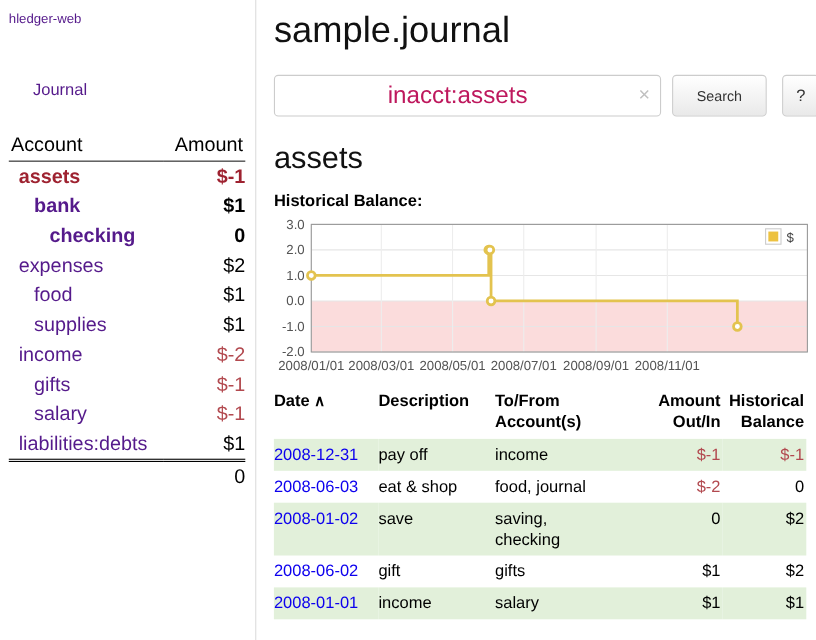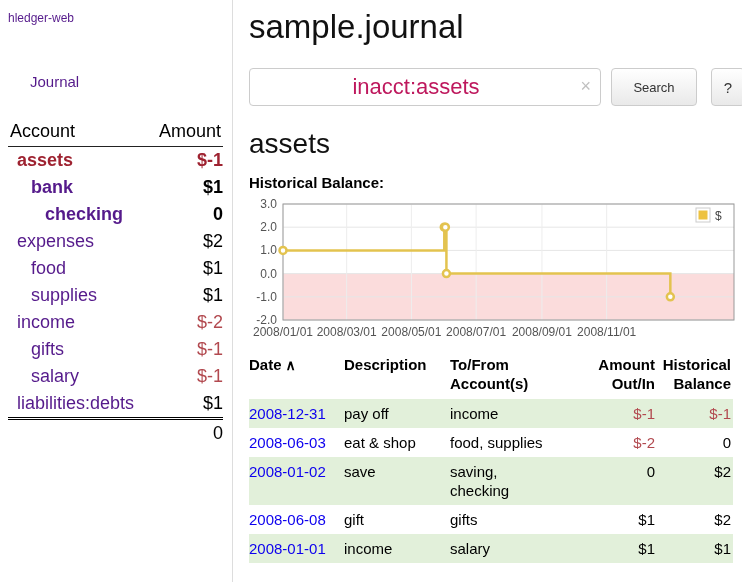--- a/index.html
+++ b/index.html
@@ -196,37 +196,37 @@
           <td>
             <div>income</div>
           </td>
           <td class="r neg">$-1</td>
           <td class="r neg">$-1</td>
         </tr>
         <tr>
           <td><a class="datelink">2008-06-03</a></td>
           <td>eat &amp; shop</td>
           <td>
-            <div>food, supplies</div>
+            <div>food, journal</div>
           </td>
           <td class="r neg">$-2</td>
           <td class="r">0</td>
         </tr>
         <tr class="shade">
           <td><a class="datelink">2008-01-02</a></td>
           <td>save</td>
           <td>
             <div>saving,</div>
             <div>checking</div>
           </td>
           <td class="r">0</td>
           <td class="r">$2</td>
         </tr>
         <tr>
-          <td><a class="datelink">2008-06-08</a></td>
+          <td><a class="datelink">2008-06-02</a></td>
           <td>gift</td>
           <td>
             <div>gifts</div>
           </td>
           <td class="r">$1</td>
           <td class="r">$2</td>
         </tr>
         <tr class="shade">
           <td><a class="datelink">2008-01-01</a></td>
           <td>income</td>

